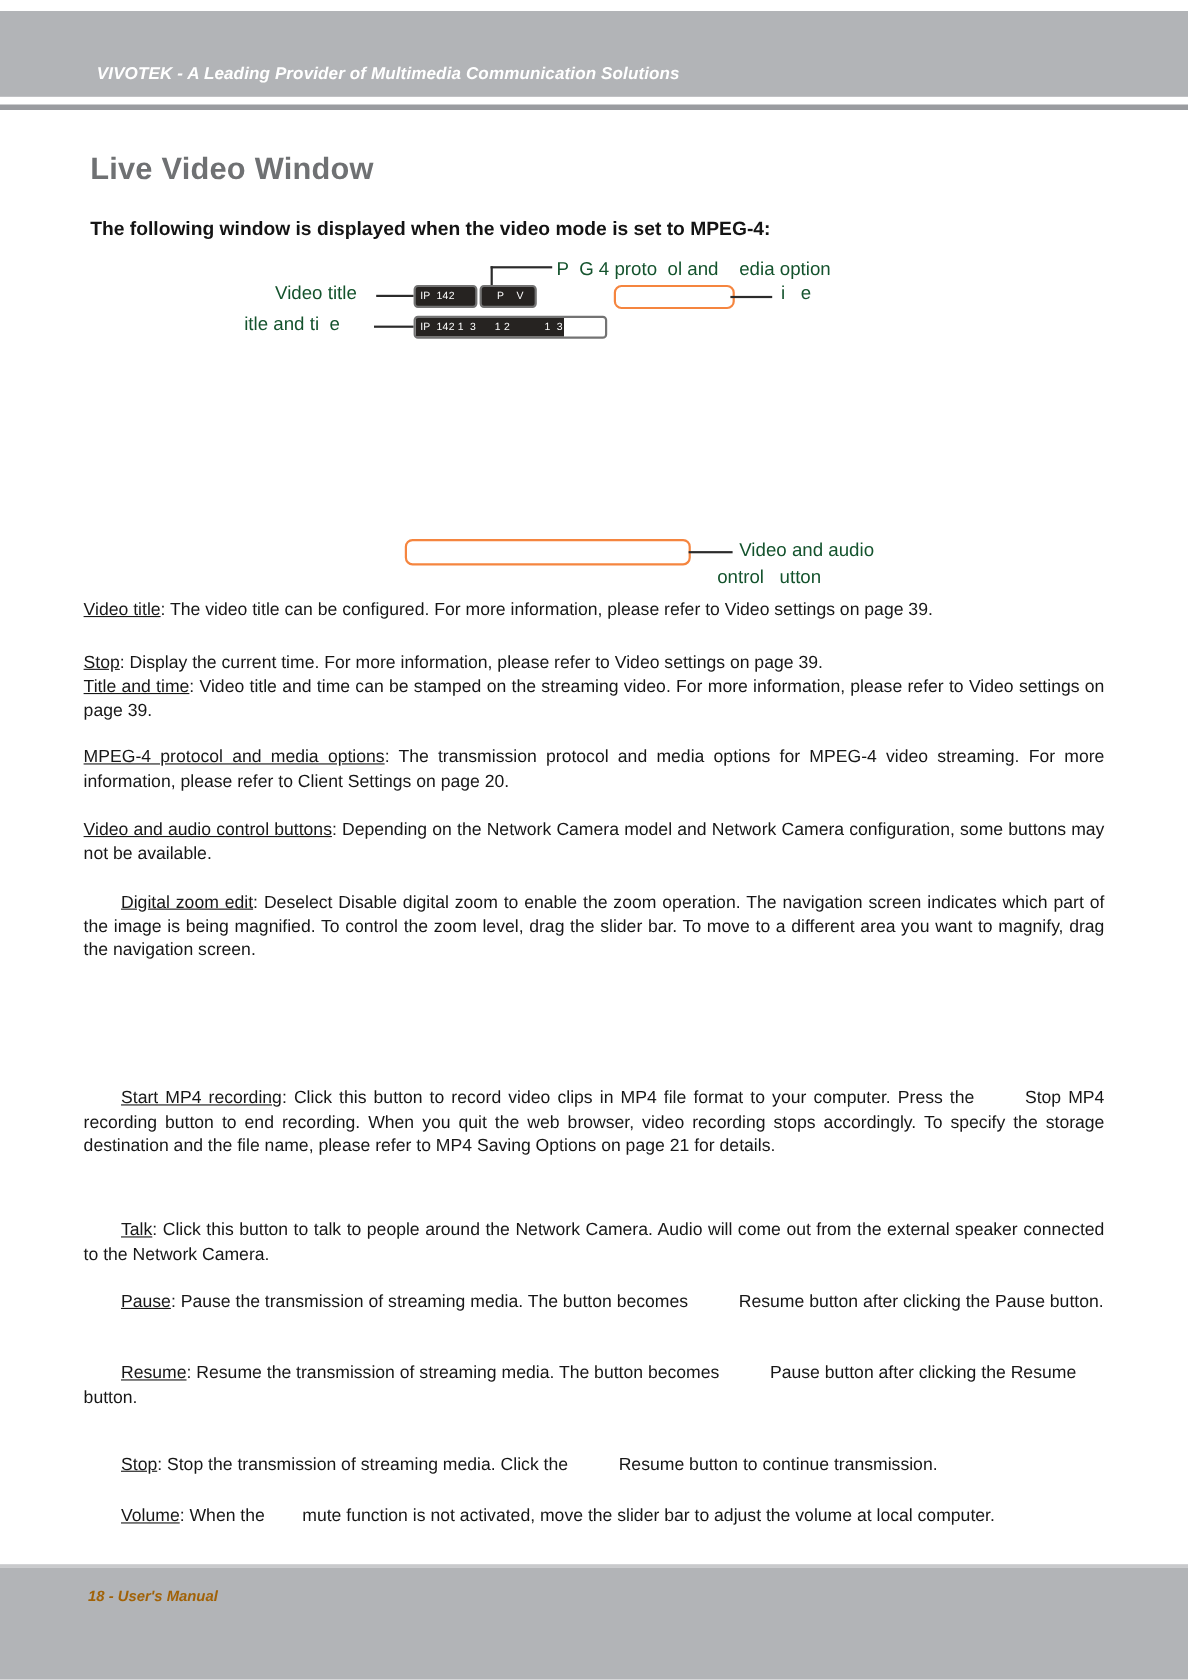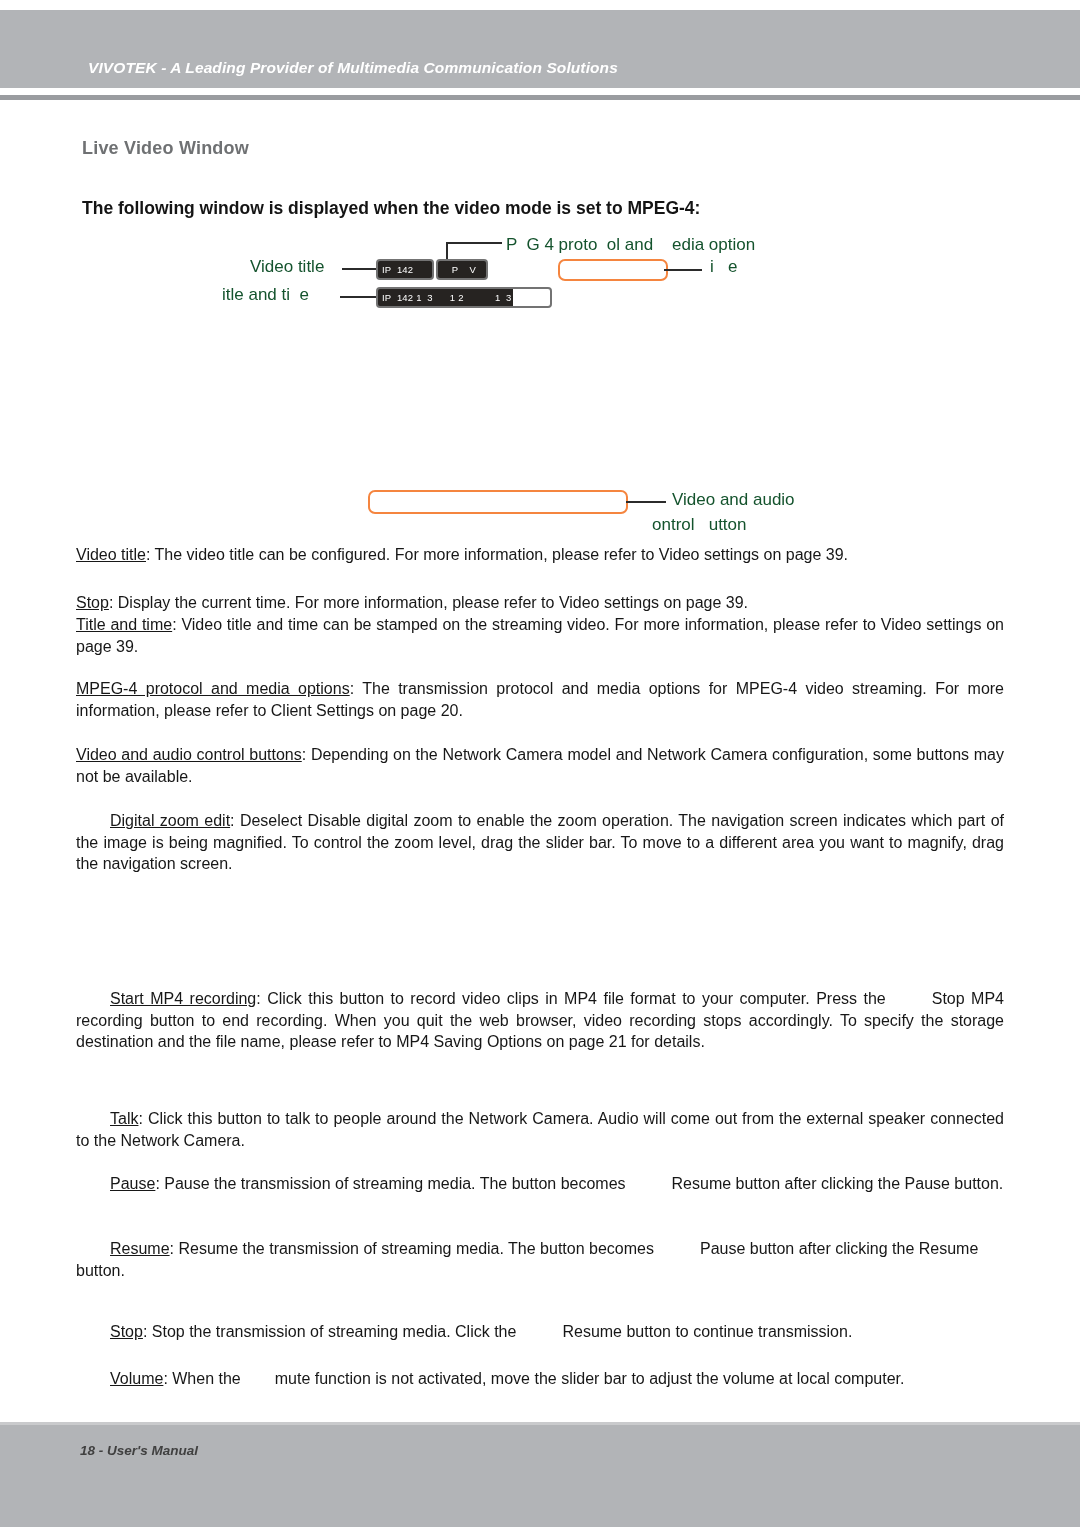--- a/index.html
+++ b/index.html
@@ -44,21 +44,21 @@
     width: 1080px;
     height: 5px;
     background: #9a9ca0;
   }
 
   
   .page-title {
     position: absolute;
     left: 82px;
     top: 138px;
-    font-size: 18px;
+    font-size: 28px;
     font-weight: bold;
     color: #6f7173;
     letter-spacing: 0.2px;
     white-space: nowrap;
   }
   .page-subtitle {
     position: absolute;
     left: 82px;
     top: 198px;
     font-size: 17.5px;
@@ -147,21 +147,21 @@
     height: 102px;
     background: #b2b4b7;
   }
   .footer-text {
     position: absolute;
     left: 80px;
     top: 1443px;
     font-size: 13.5px;
     font-weight: bold;
     font-style: italic;
-    color: #404040;
+    color: #a16207;
     white-space: nowrap;
   }
 </style>
 </head>
 <body>
 
 <div class="header-band"></div>
 <div class="header-title">VIVOTEK - A Leading Provider of Multimedia Communication Solutions</div>
 <div class="header-rule"></div>
 

